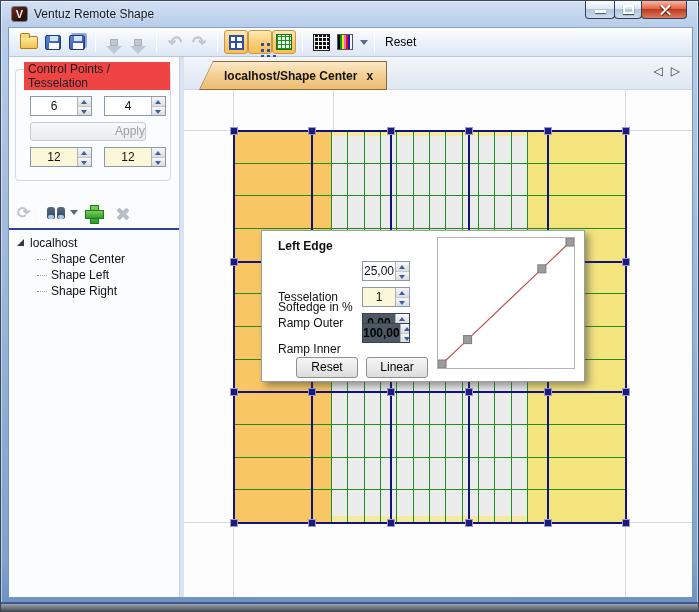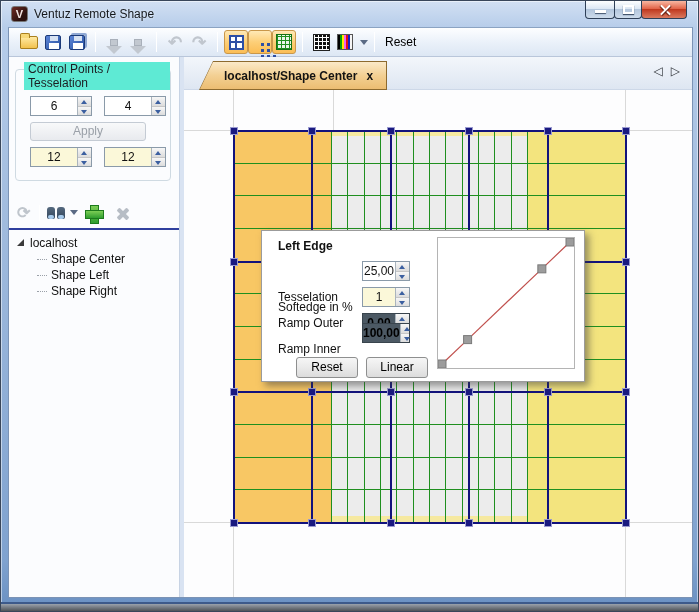--- a/index.html
+++ b/index.html
@@ -77,32 +77,32 @@
   
   .i-colorbars { width:16px; height:16px; border:1px solid #555;
     background: linear-gradient(90deg,#000 0 14%,#00a000 14% 28%,#ffe800 28% 43%,#f060f0 43% 57%,#e01010 57% 72%,#1020c0 72% 86%,#f5f5f5 86% 100%); }
   .dd-arrow { width:0; height:0; border:4px solid transparent; border-top:5px solid #5a6a84; margin-left:3px; margin-top:4px; }
   #reset-label { margin-left:4px; color:#000; }
 
   
   #leftpanel { position:absolute; left:0; top:29px; width:171px; bottom:0; background:#fbfcfe; border-right:1px solid #c7d3e4; }
   #splitter { position:absolute; left:171px; top:29px; width:4px; bottom:0; background:#d9e3f2; }
   #groupbox { position:absolute; left:6px; top:12px; width:156px; height:112px; border:1px solid #cfdae2; border-radius:4px; }
-  #group-title { position:absolute; left:8px; top:-8px; background:#5eead4; padding:0 4px; color:#1c1e22; }
+  #group-title { position:absolute; left:8px; top:-8px; background:#ef4444; padding:0 4px; color:#1c1e22; }
   .spin { position:absolute; height:20px; width:62px; border:1px solid #8a9aa9; display:flex; background:#fff; }
   .spin .val { flex:1; text-align:center; line-height:18px; }
   .spin.cream { background:#fbf8d9; }
   .spin-btns { width:14px; border-left:1px solid #aab4bd; display:flex; flex-direction:column; }
   .sb { flex:1; background:linear-gradient(180deg,#f7f7f7,#dcdcdc); position:relative; border-bottom:1px solid #c6c6c6; }
   .sb:last-child { border-bottom:none; }
   .sb::after { content:""; position:absolute; left:3px; top:3px; border:3px solid transparent; }
   .sb.up::after { border-bottom:4px solid #3b5fa0; border-top:none; }
   .sb.down::after { border-top:4px solid #3b5fa0; border-bottom:none; }
   #apply-btn { position:absolute; left:14px; top:52px; width:116px; height:19px; border:1px solid #c4cbd4; border-radius:3px;
-    background:linear-gradient(180deg,#f8f9fa,#e8eaee); color:#9aa0a8; text-align:center; line-height:17px; }
+    background:linear-gradient(180deg,#f8f9fa,#e8eaee); color:#9aa0a8; text-align:right; line-height:17px; }
   
   #minibar { position:absolute; left:4px; top:144px; width:163px; height:24px; display:flex; align-items:center; }
   .i-refresh { font-size:16px; color:#bfc5cc; font-weight:bold; line-height:1; margin:0 4px; }
   .msep { width:1px; height:16px; background:#c2cad4; border-right:1px solid #fff; margin:0 5px; }
   .i-binoc { position:relative; width:20px; height:14px; margin:0 1px; }
   .i-binoc .t1,.i-binoc .t2 { position:absolute; top:1px; width:8px; height:12px; background:linear-gradient(180deg,#55697f,#33465c); border-radius:3px 3px 2px 2px; }
   .i-binoc .t1 { left:1px; } .i-binoc .t2 { right:1px; }
   .i-binoc .l1,.i-binoc .l2 { position:absolute; bottom:1px; width:6px; height:4px; background:#a8cbec; border-radius:2px; }
   .i-binoc .l1 { left:2px; } .i-binoc .l2 { right:2px; }
   .i-plus { position:relative; width:17px; height:17px; margin:0 7px; }

